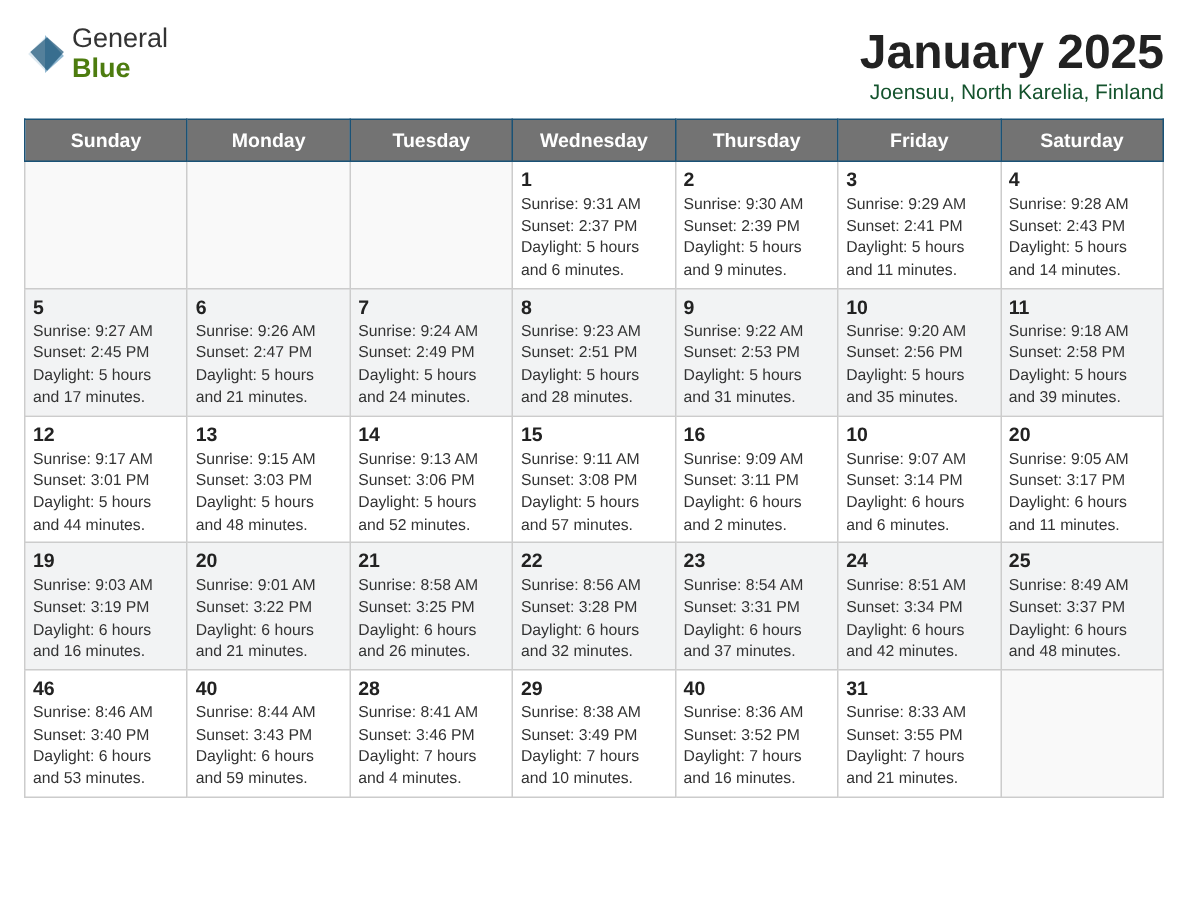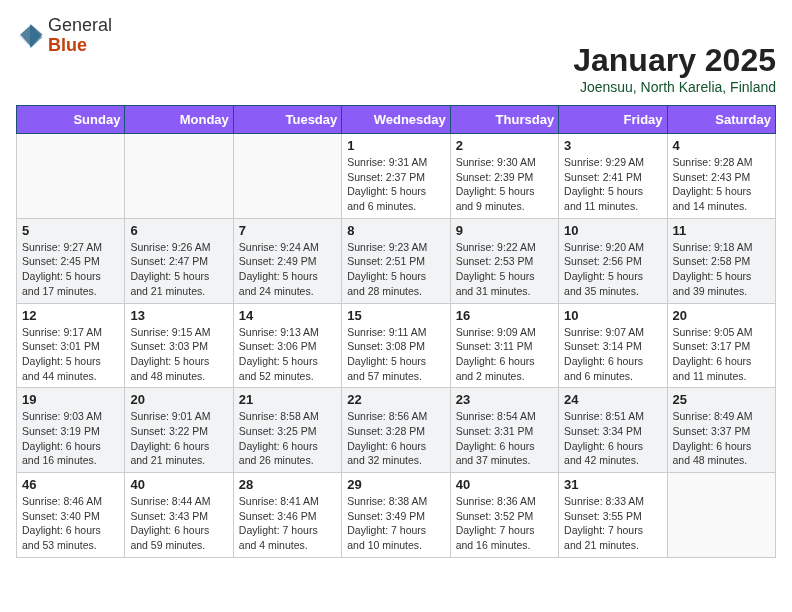--- a/index.html
+++ b/index.html
@@ -27,48 +27,47 @@
       line-height: 1.1;
     }
     .logo-general {
       font-size: 18px;
       font-weight: normal;
       color: #333;
     }
     .logo-blue {
       font-size: 18px;
       font-weight: bold;
-      color: #c2410c;
+      color: #4d7c0f;
     }
     .logo-icon {
       width: 28px;
       height: 28px;
     }
     .title-area {
       text-align: right;
     }
     .month-title {
       font-size: 32px;
       font-weight: bold;
       color: #222;
-      margin-top: 26px;
     }
     .subtitle {
       font-size: 14px;
       color: #14532d;
     }
     .calendar {
       width: 100%;
       border-collapse: collapse;
       border: 1px solid #ccc;
     }
     .calendar th {
-      background-color: #8b5cf6;
+      background-color: #737373;
       color: #fff;
-      text-align: right;
+      text-align: center;
       padding: 6px 4px;
       font-size: 13px;
       border: 1px solid #1a5276;
     }
     .calendar td {
       vertical-align: top;
       border: 1px solid #ccc;
       padding: 4px 5px;
       width: 108px;
       min-height: 80px;

